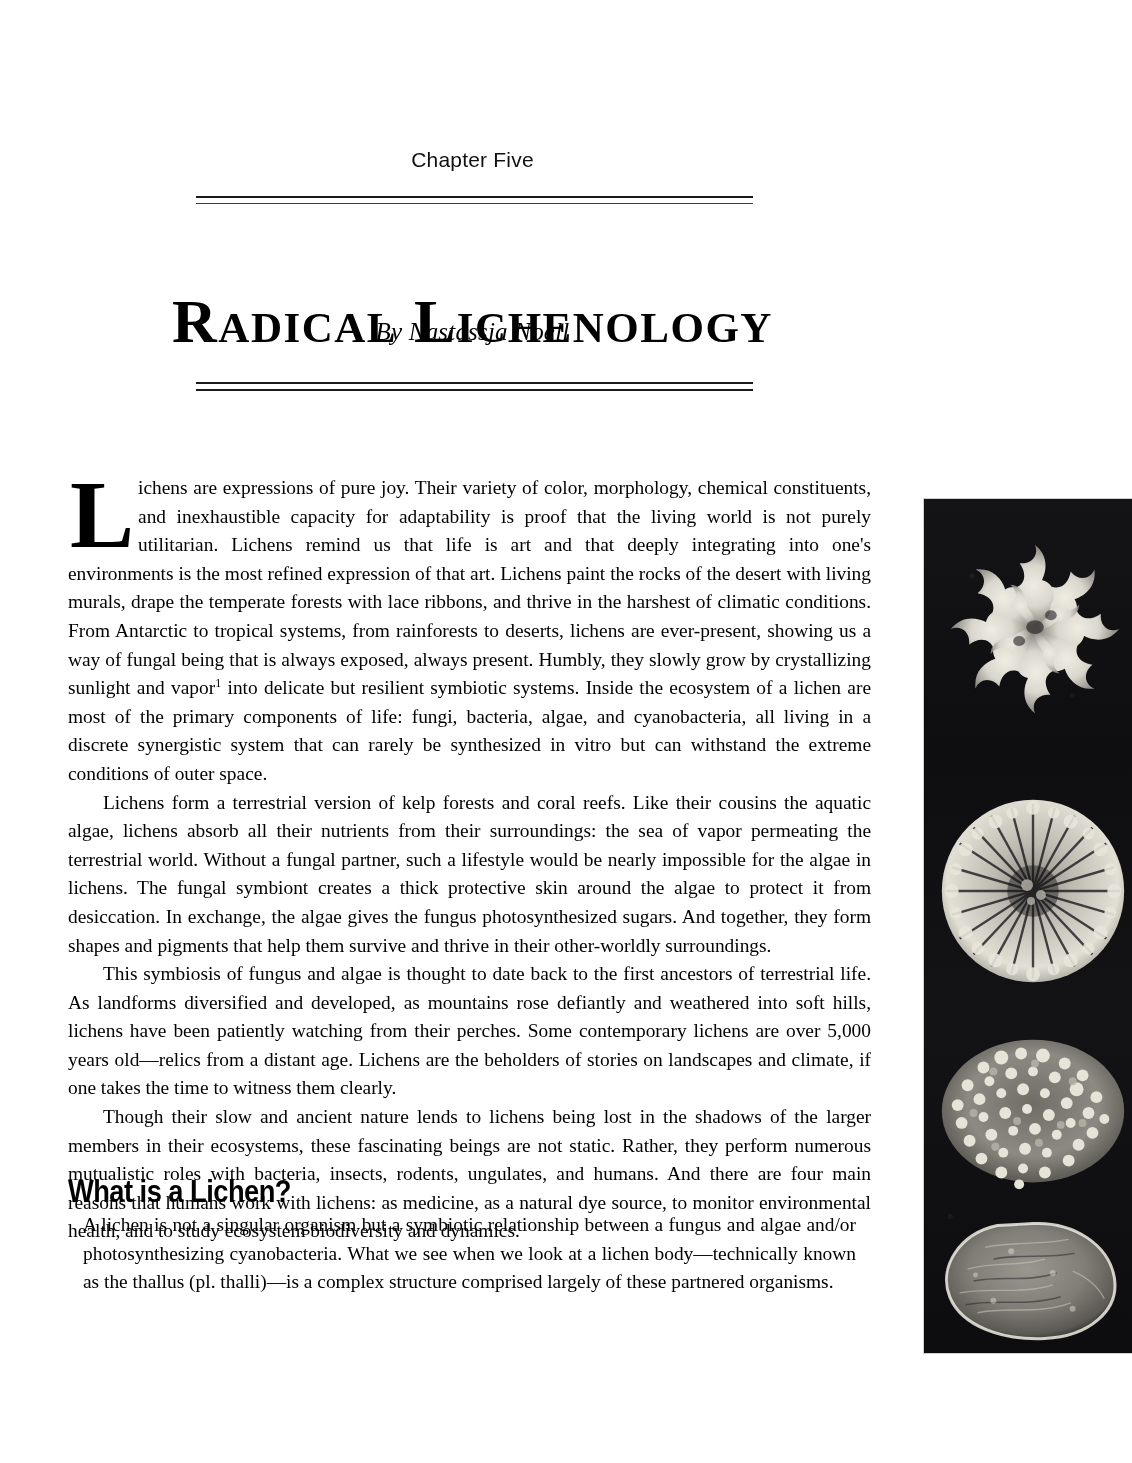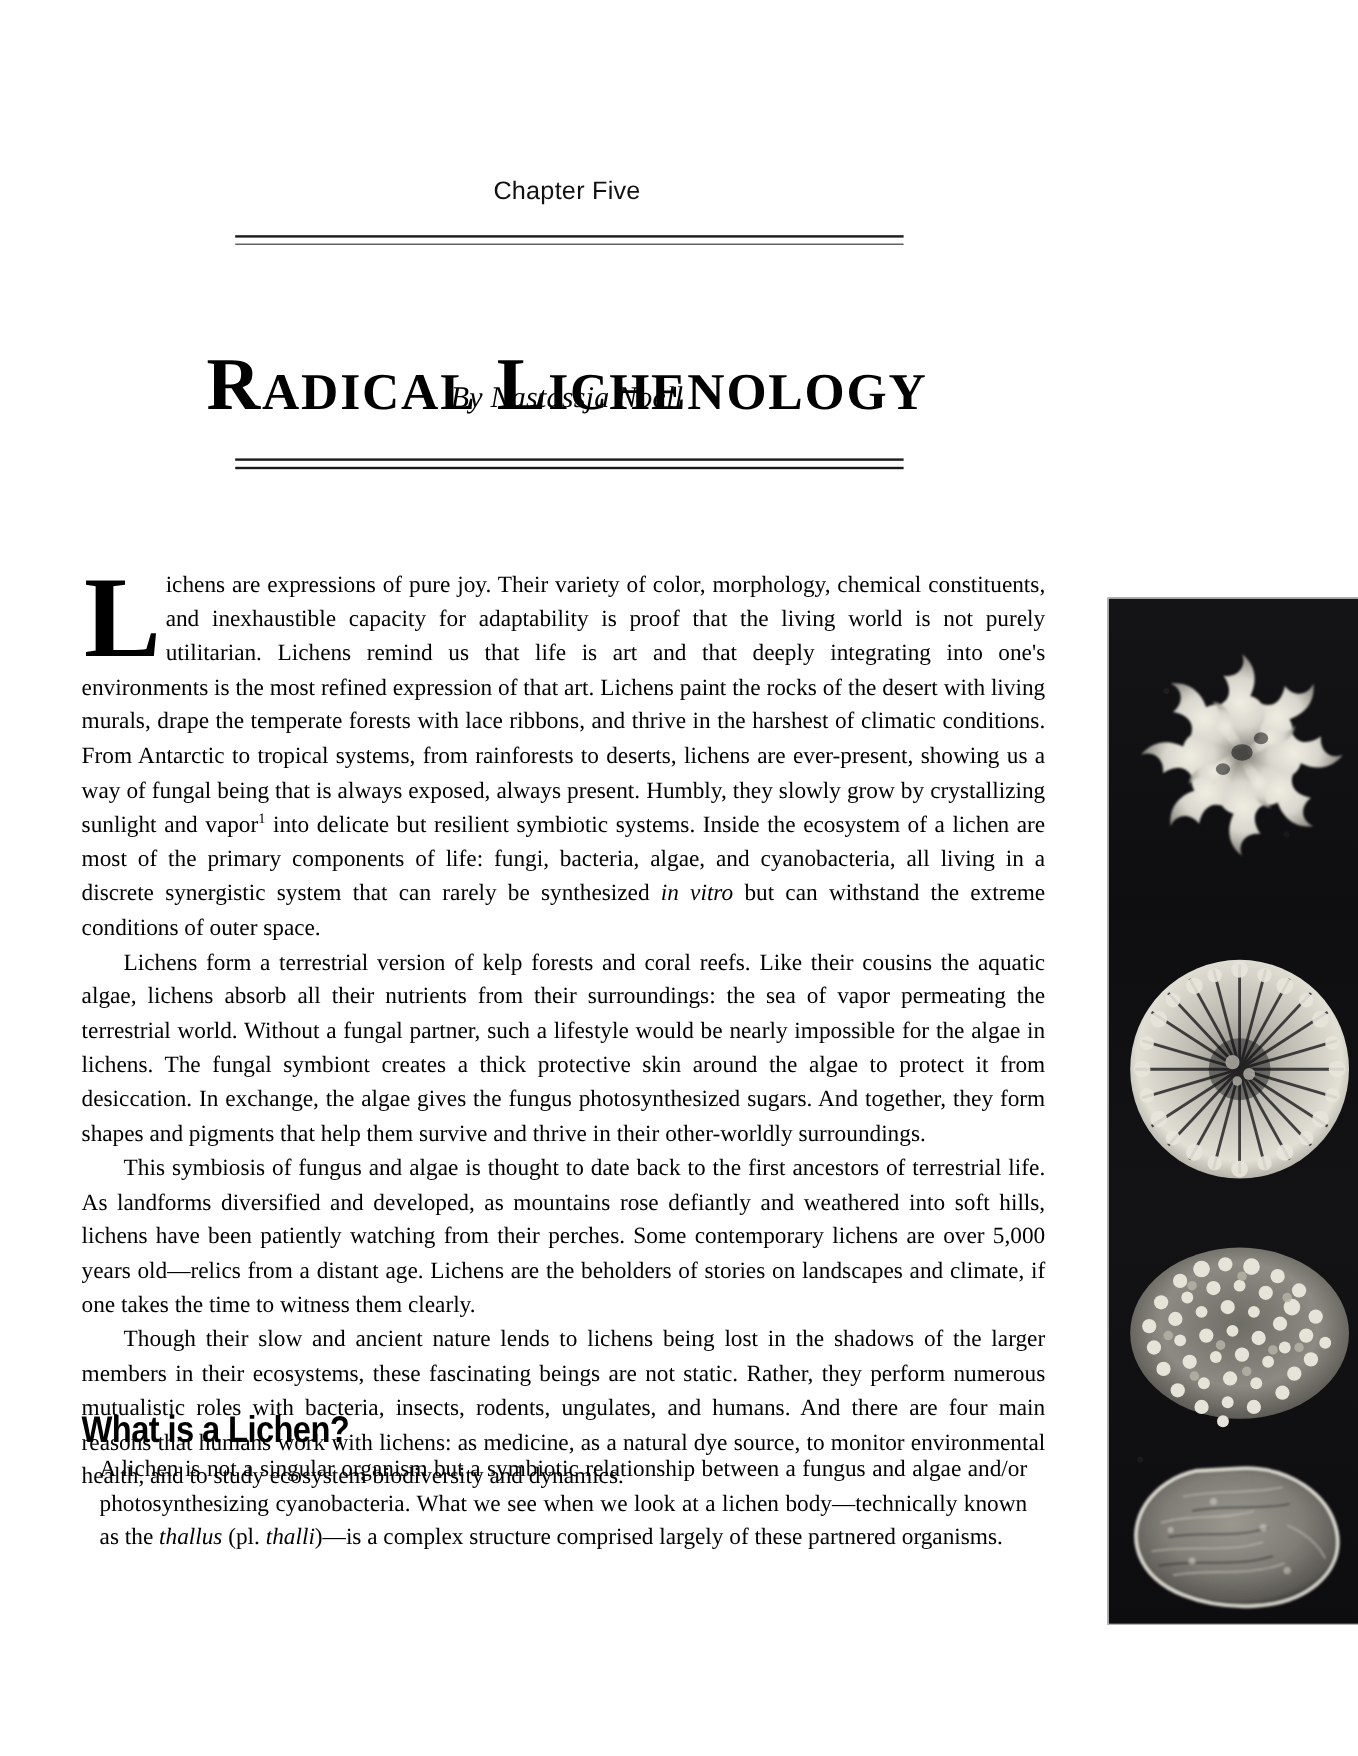--- a/index.html
+++ b/index.html
@@ -96,21 +96,21 @@
   }
   .dropcap {
     float: left;
     font-family: "Liberation Serif", "DejaVu Serif", serif;
     font-weight: bold;
     font-size: 96px;
     line-height: 78px;
     margin: 2px 6px -6px 2px;
     letter-spacing: -2px;
   }
-  .ital { font-style: italic; }
+  .ital { }
   sup.fn {
     font-size: 0.62em;
     vertical-align: super;
     line-height: 0;
   }
 
   
   .section-heading {
     position: absolute;
     left: 68px;

